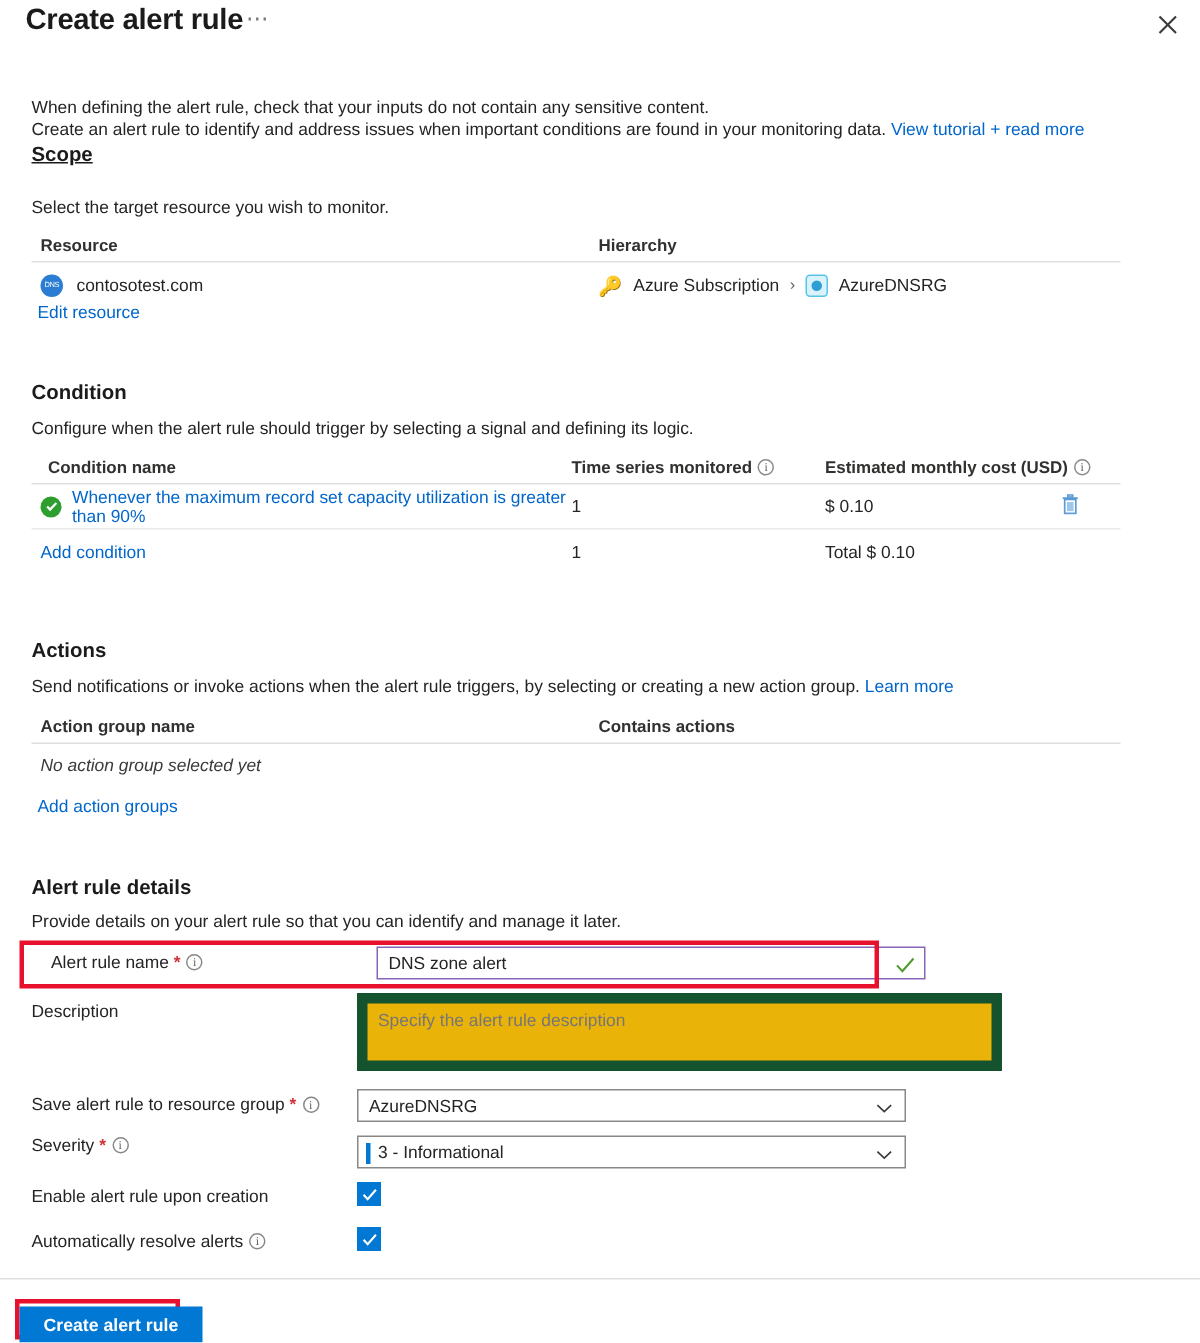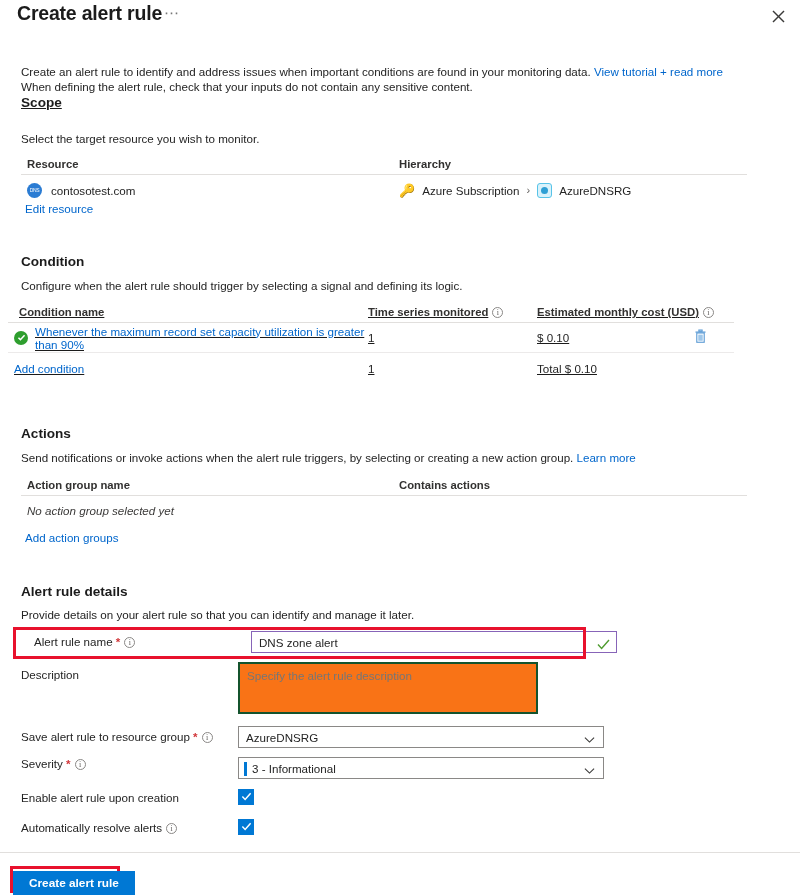--- a/index.html
+++ b/index.html
@@ -104,22 +104,22 @@
     border: 1px solid #8a8886; background: #fff;
     height: 22px; padding: 0 24px 0 7px; width: 366px;
     outline: none; border-radius: 0;
   }
   input.tbox.valid { border: 1px solid #8764b8; }
   input.tbox::placeholder { color: #767676; }
 
   textarea.tarea {
     font-family: "Liberation Sans", sans-serif;
     font-size: 11.6px; color: #242424;
-    border: 2px solid #14532d; background:#f97316;
-    width: 300px; height: 52px; padding: 5px 7px; resize: none; outline: none;
+    border: 7px solid #14532d; background:#eab308;
+    width: 430px; height: 52px; padding: 5px 7px; resize: none; outline: none;
   }
   textarea.tarea::placeholder { color: #767676; }
 
   .ctl-wrap { position: relative; width: 366px; }
   .chk-green {
     position: absolute; right: 7px; top: 4px;
     pointer-events: none;
   }
   .chev-down {
     position: absolute; right: 8px; top: 6px;
@@ -174,24 +174,24 @@
     <div class="header-ellipsis">⋯</div>
     <div class="header-close">
       <svg width="13" height="13" viewBox="0 0 13 13">
         <line x1="1" y1="1" x2="12" y2="12" stroke="#3b3a39" stroke-width="1.4"></line>
         <line x1="12" y1="1" x2="1" y2="12" stroke="#3b3a39" stroke-width="1.4"></line>
       </svg>
     </div>
   </div>
 
   <div style="position:absolute; left:21px; top:64px; width:745px;">
+    <div style="font-size:11.6px; line-height:15px; color:#242424;">When defining the alert rule, check that your inputs do not contain any sensitive content.</div>
     <div style="font-size:11.6px; line-height:15px; color:#242424;">
       <span>Create an alert rule to identify and address issues when important conditions are found in your monitoring data. </span><a class="lnk">View tutorial + read more</a>
     </div>
-    <div style="font-size:11.6px; line-height:15px; color:#242424;">When defining the alert rule, check that your inputs do not contain any sensitive content.</div>
   </div>
 
   <div style="position:absolute; left:21px; top:95px;text-decoration:underline;" class="sect-title">Scope</div>
   <div style="position:absolute; left:21px; top:132px;" class="sect-sub">Select the target resource you wish to monitor.</div>
 
   <div class="tbl" style="left:21px; top:152px; width:726px;">
     <div class="hdr">
       <span style="width:378px; padding-left:6px;">Resource</span>
       <span>Hierarchy</span>
     </div>
@@ -212,21 +212,21 @@
     </div>
   </div>
 
   <div style="position:absolute; left:25px; top:202px; font-size:11.6px;">
     <a class="lnk">Edit resource</a>
   </div>
 
   <div style="position:absolute; left:21px; top:254px;" class="sect-title">Condition</div>
   <div style="position:absolute; left:21px; top:279px;" class="sect-sub">Configure when the alert rule should trigger by selecting a signal and defining its logic.</div>
 
-  <div class="tbl" style="left:8px; top:300px; width:726px;text-decoration:underline;">
+  <div class="tbl" style="left:21px; top:300px; width:726px;">
     <div class="hdr">
       <span style="width:360px; padding-left:11px;">Condition name</span>
       <span style="width:169px;"><span>Time series monitored</span><i class="info-i">i</i></span>
       <span><span>Estimated monthly cost (USD)</span><i class="info-i">i</i></span>
     </div>
     <div class="row" style="height:30px;">
       <span style="width:360px; display:flex; align-items:center; padding-left:6px;">
         <span class="ico-check-green">
           <svg width="9" height="9" viewBox="0 0 10 10">
               <polyline points="1.6,5.2 3.8,7.4 8.4,2.6" fill="none" stroke="#fff" stroke-width="1.7"></polyline>

